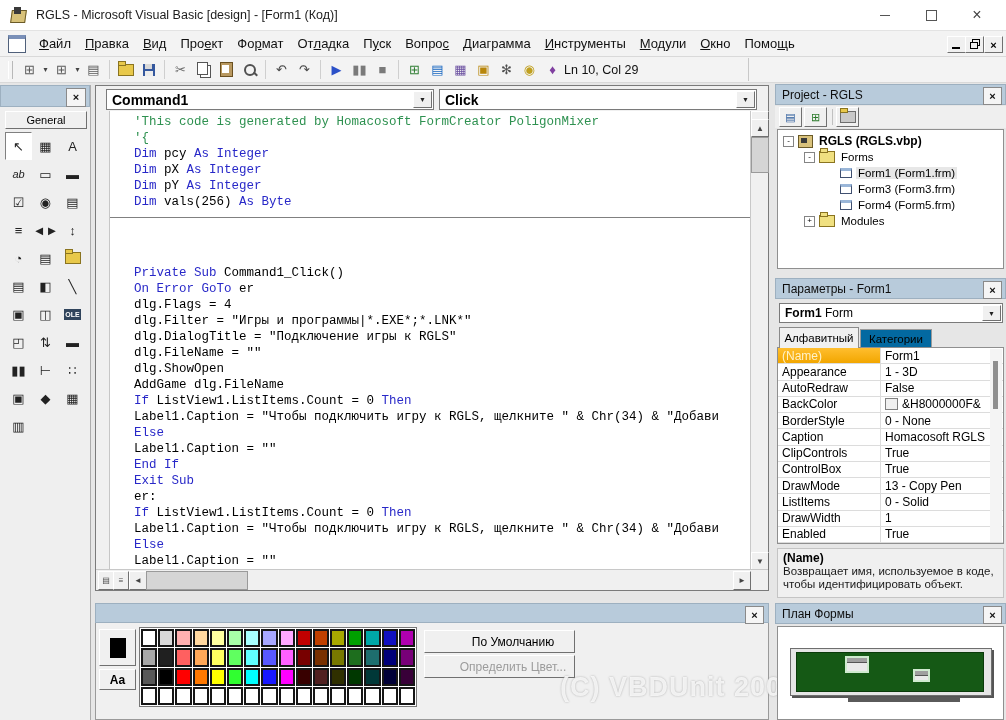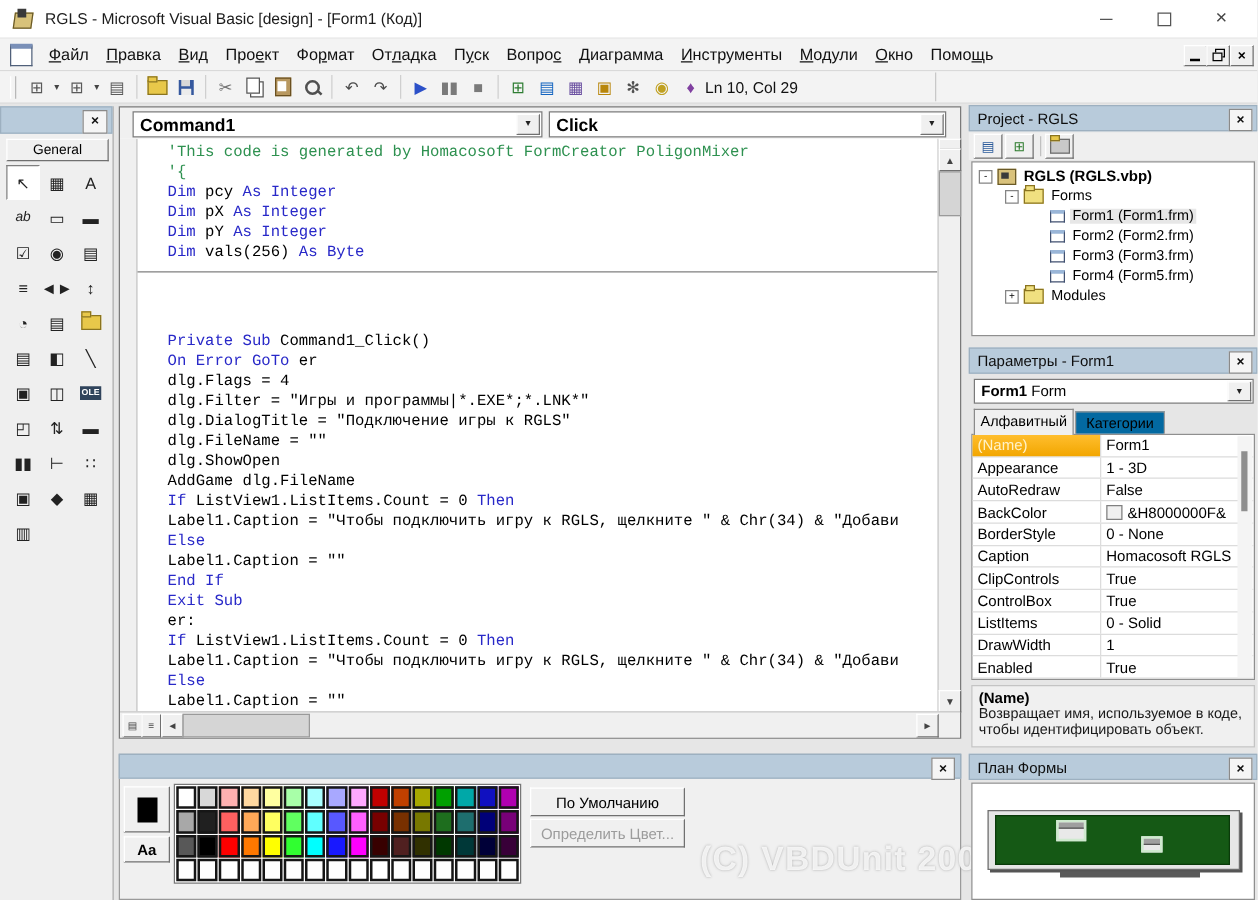--- a/index.html
+++ b/index.html
@@ -71,21 +71,21 @@
   .sb-btn{display:flex;align-items:center;justify-content:center;font-size:8px;color:#444;}
   #vscroll{position:absolute;right:0;top:25px;width:17px;height:459px;border-left:1px solid #C8C8C8;}
   #hscroll-row{position:absolute;left:0;bottom:0;width:672px;height:20px;background:#F0F0F0;border-top:1px solid #C8C8C8;}
   .thumb{background:#D5D5D5;border:1px solid #9A9A9A;}
   
   #palette{left:95px;top:603px;width:674px;height:117px;background:#F0F0F0;border:1px solid #9A9A9A;box-sizing:border-box;}
   #palette-title{left:95px;top:603px;width:674px;height:20px;}
   #palette-grid{left:139px;top:627px;width:278px;height:80px;display:grid;grid-template-columns:repeat(16,1fr);
                 grid-auto-rows:1fr;gap:1px;padding:1px;background:#FFF;border:1px solid #777;box-sizing:border-box;}
   .pcell{border:2px solid #161616;}
-  .palette-btn{position:absolute;width:122px;height:21px;display:flex;align-items:center;justify-content:center;font-size:12px;}
+  .palette-btn{position:absolute;width:122px;height:21px;display:flex;align-items:center;justify-content:center;font-size:12px;padding-left:27px;}
   #watermark{left:560px;top:672px;font-size:27px;font-weight:bold;color:rgba(255,255,255,0.82);
              text-shadow:0 0 2px rgba(160,160,160,0.9);letter-spacing:1px;}
   
   .rpanel-title{left:775px;width:231px;height:21px;}
   .rpanel-x{position:absolute;right:3px;top:2px;width:17px;height:16px;}
   #project-toolbar{left:775px;top:106px;width:231px;height:22px;background:#EFEFEF;display:flex;align-items:center;padding-left:4px;box-sizing:border-box;}
   .ptb-btn{width:21px;height:18px;display:flex;align-items:center;justify-content:center;margin-right:2px;font-size:11px;}
   #project-tree{left:777px;top:129px;width:227px;height:140px;background:#FFF;border:1px solid #8F8F8F;box-sizing:border-box;overflow:hidden;padding-top:3px;}
   .trow{height:16px;display:flex;align-items:center;font-size:11.5px;}
   .expbox{width:9px;height:9px;background:#FFF;border:1px solid #848484;display:flex;align-items:center;justify-content:center;
@@ -518,25 +518,20 @@
         <span class="tlabel">Forms</span>
       </div>
       <div class="trow" style="padding-left: 47px;">
         <span class="expspace"></span>
         <span class="nicon nicon-form"></span>
         <span class="tlabel tsel">Form1 (Form1.frm)</span>
       </div>
       <div class="trow" style="padding-left: 47px;">
         <span class="expspace"></span>
         <span class="nicon nicon-form"></span>
-        <span class="tlabel">Form2 (Form2.frm)</span>
-      </div>
-      <div class="trow" style="padding-left: 47px;">
-        <span class="expspace"></span>
-        <span class="nicon nicon-form"></span>
         <span class="tlabel">Form3 (Form3.frm)</span>
       </div>
       <div class="trow" style="padding-left: 47px;">
         <span class="expspace"></span>
         <span class="nicon nicon-form"></span>
         <span class="tlabel">Form4 (Form5.frm)</span>
       </div>
       <div class="trow" style="padding-left: 26px;">
         <span class="expbox">+</span>
         <span class="nicon nicon-folder"></span>
@@ -601,20 +596,26 @@
       <div class="prow">
         <div class="pname">ClipControls</div>
         <div class="pval">
           <span>True</span>
         </div>
       </div>
       <div class="prow">
         <div class="pname">ControlBox</div>
         <div class="pval">
           <span>True</span>
+        </div>
+      </div>
+      <div class="prow">
+        <div class="pname">DrawMode</div>
+        <div class="pval">
+          <span>13 - Copy Pen</span>
         </div>
       </div>
       <div class="prow">
         <div class="pname">ListItems</div>
         <div class="pval">
           <span>0 - Solid</span>
         </div>
       </div>
       <div class="prow">
         <div class="pname">DrawWidth</div>

